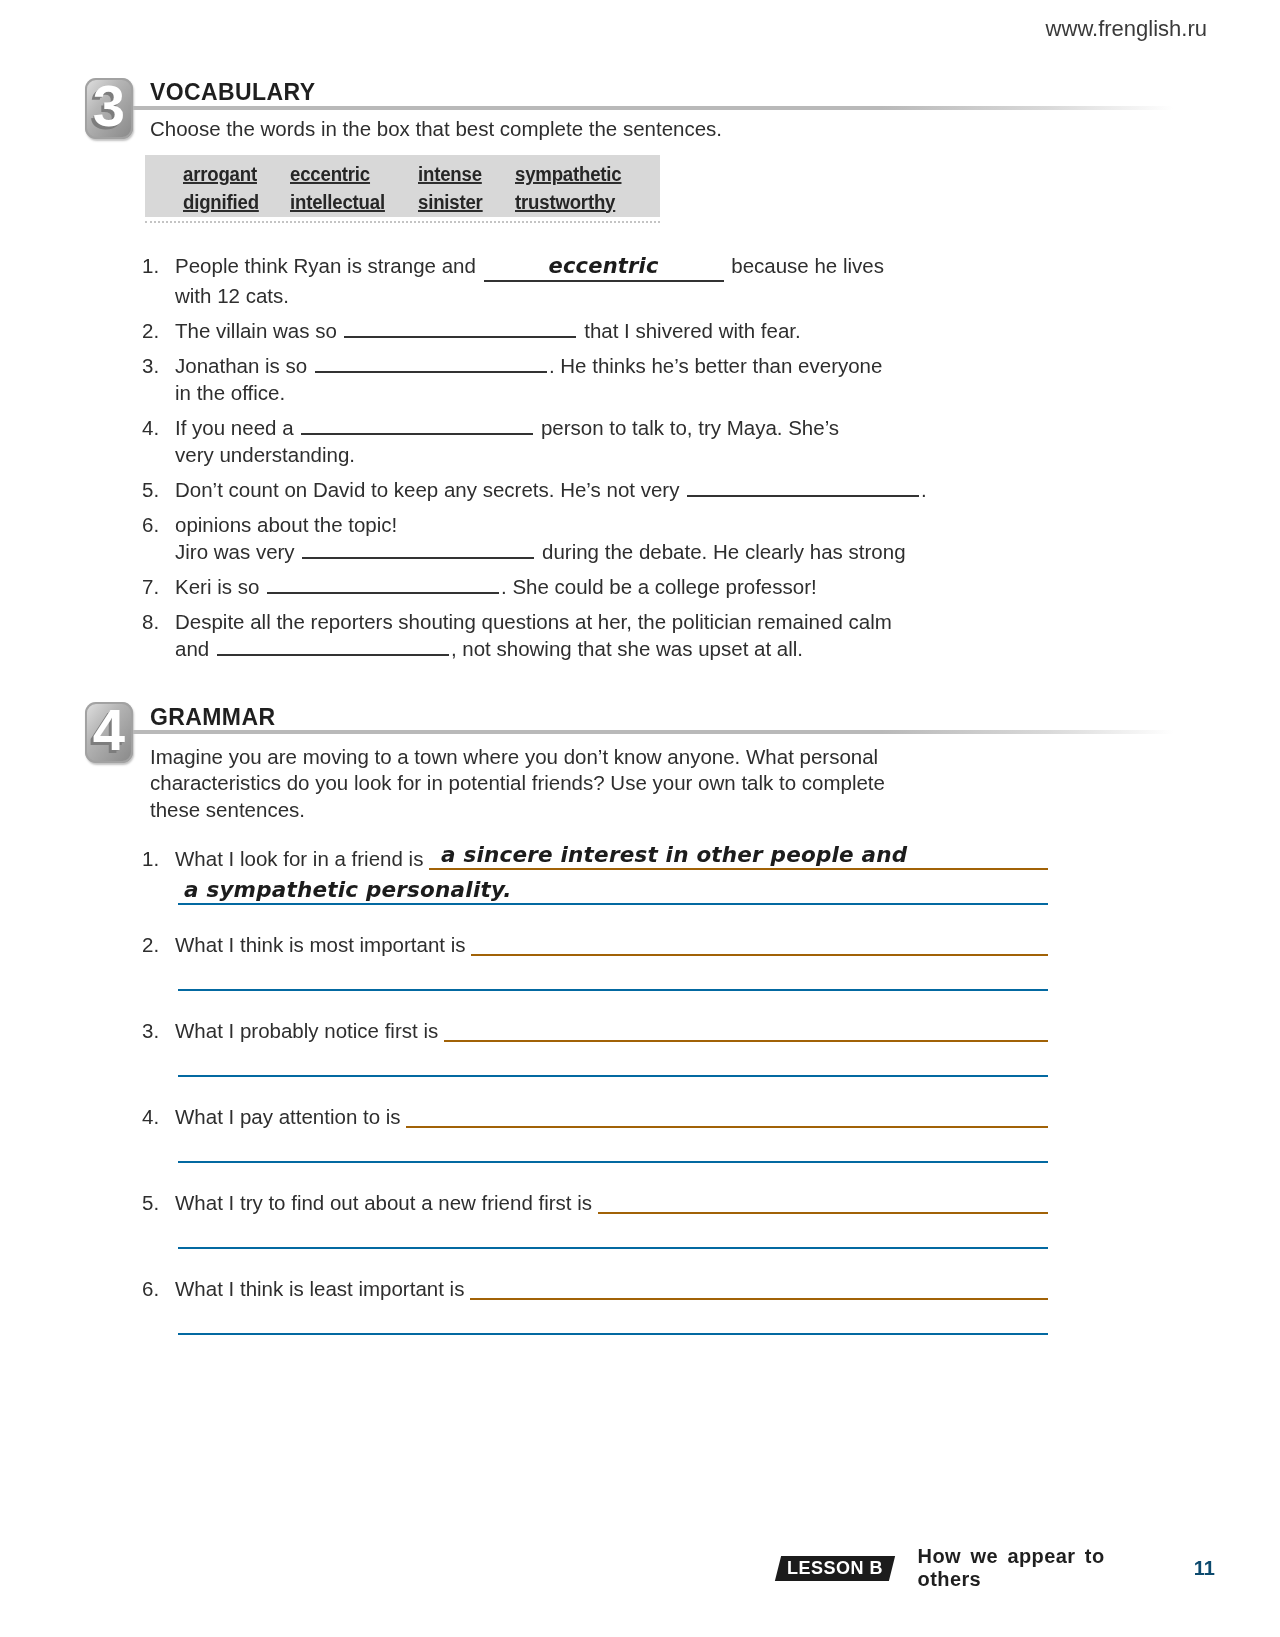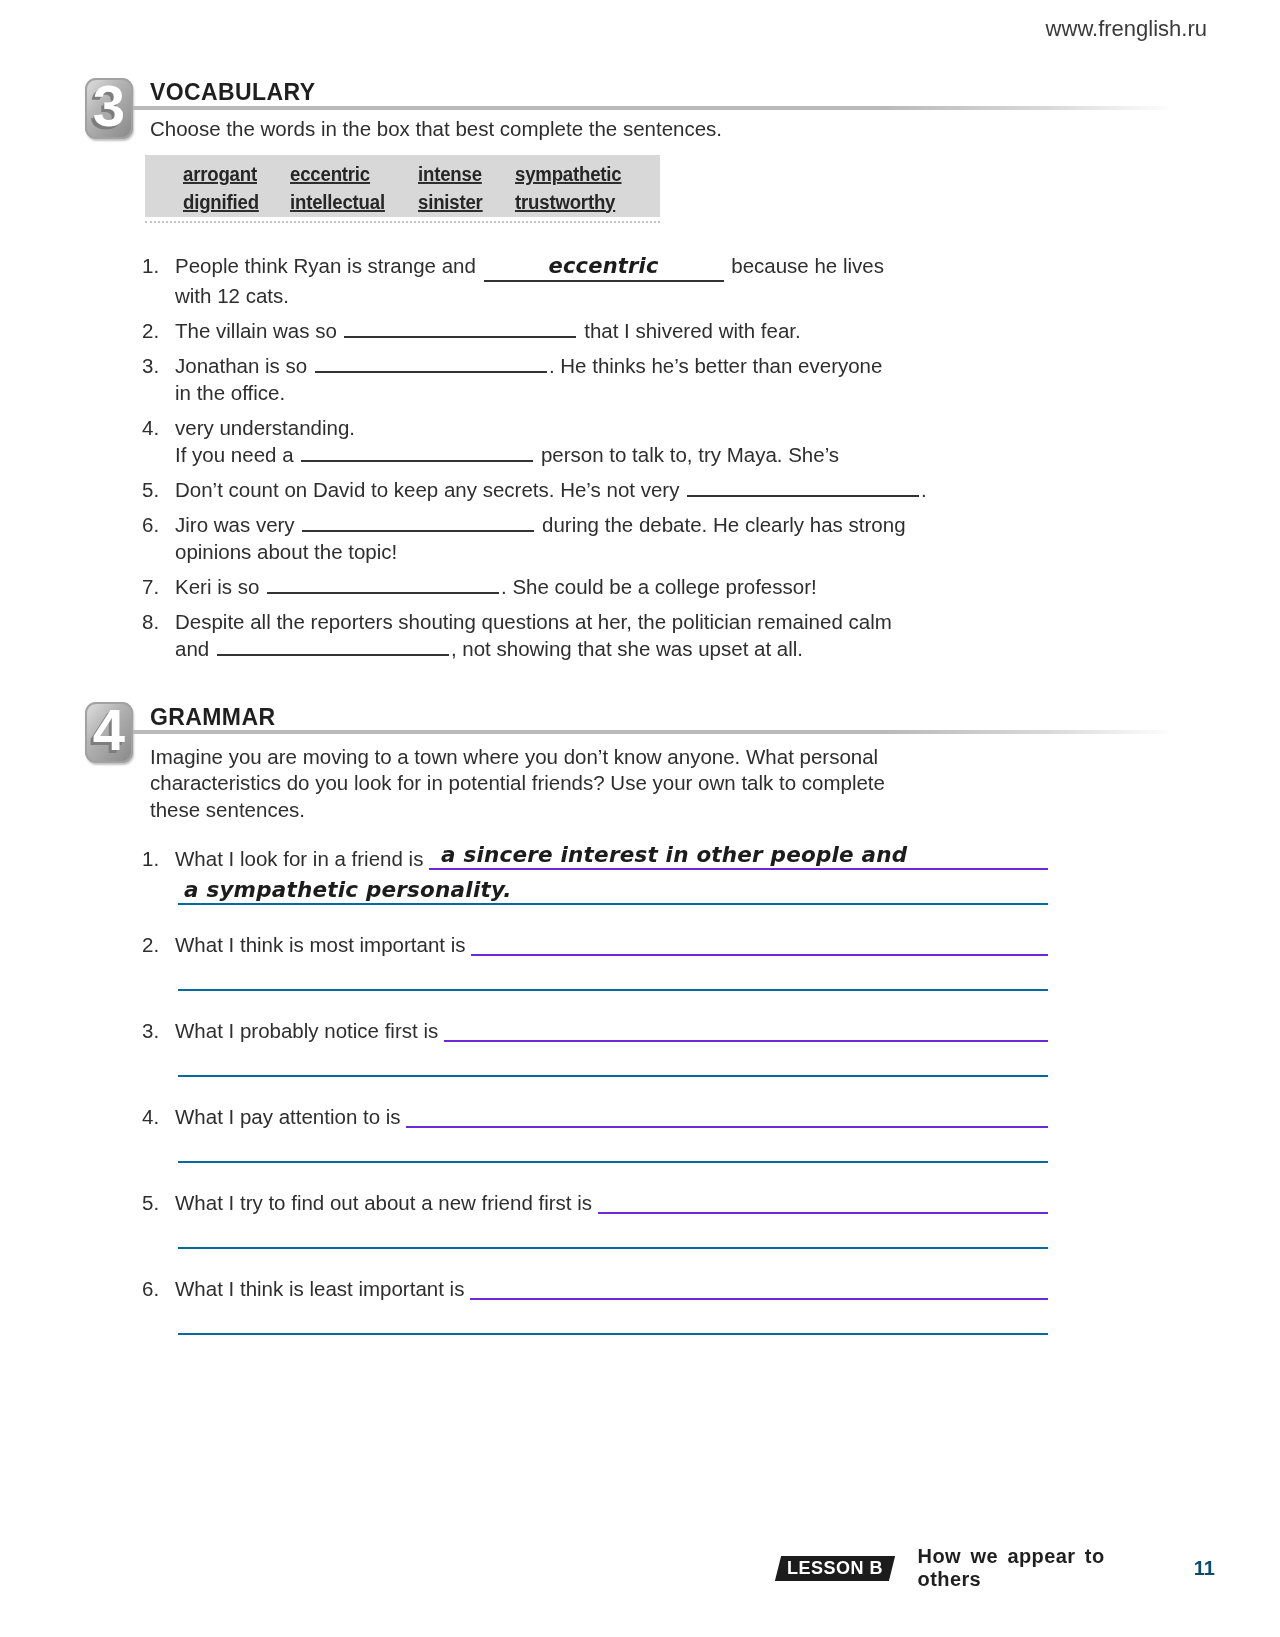--- a/index.html
+++ b/index.html
@@ -70,21 +70,21 @@
   
   .g-para div { line-height:26.3px; font-size:20.5px; }
 
   
   .g-list { width:906px; font-size:20.5px; }
   .g-item { margin-bottom:19px; }
   .g-line1 { display:flex; align-items:flex-end; height:32px; }
   .g-num { flex:0 0 33px; line-height:23px; }
   .g-label { line-height:23px; white-space:pre; }
   .g-blank1 {
-    flex:1; border-bottom:2px solid #6d28d9; height:32px;
+    flex:1; border-bottom:2px solid #a16207; height:32px;
     display:flex; align-items:flex-end; padding-left:12px; box-sizing:border-box;
   }
   .g-blank1 .hand { line-height:27px; font-size:21.5px; }
   .g-line2 {
     margin-left:36px; margin-top:4px; height:31px;
     border-bottom:2px solid #0369a1;
     display:flex; align-items:flex-end; padding-left:6px; box-sizing:border-box;
   }
   .g-line2 .hand { line-height:27px; font-size:21.5px; }
 
@@ -142,35 +142,35 @@
     <div class="v-item">
       <span class="v-num">3.</span>
       <div class="v-lines">
         <div class="v-line"><span>Jonathan is so </span><span class="blank-empty" style="width: 232px;"></span><span>. He thinks he’s better than everyone</span></div>
         <div class="v-line"><span>in the office.</span></div>
       </div>
     </div>
     <div class="v-item">
       <span class="v-num">4.</span>
       <div class="v-lines">
+        <div class="v-line"><span>If you need a </span><span class="blank-empty" style="width: 232px;"></span><span> person to talk to, try Maya. She’s</span></div>
         <div class="v-line"><span>very understanding.</span></div>
-        <div class="v-line"><span>If you need a </span><span class="blank-empty" style="width: 232px;"></span><span> person to talk to, try Maya. She’s</span></div>
       </div>
     </div>
     <div class="v-item">
       <span class="v-num">5.</span>
       <div class="v-lines">
         <div class="v-line"><span>Don’t count on David to keep any secrets. He’s not very </span><span class="blank-empty" style="width: 232px;"></span><span>.</span></div>
       </div>
     </div>
     <div class="v-item">
       <span class="v-num">6.</span>
       <div class="v-lines">
+        <div class="v-line"><span>opinions about the topic!</span></div>
         <div class="v-line"><span>Jiro was very </span><span class="blank-empty" style="width: 232px;"></span><span> during the debate. He clearly has strong</span></div>
-        <div class="v-line"><span>opinions about the topic!</span></div>
       </div>
     </div>
     <div class="v-item">
       <span class="v-num">7.</span>
       <div class="v-lines">
         <div class="v-line"><span>Keri is so </span><span class="blank-empty" style="width: 232px;"></span><span>. She could be a college professor!</span></div>
       </div>
     </div>
     <div class="v-item">
       <span class="v-num">8.</span>

